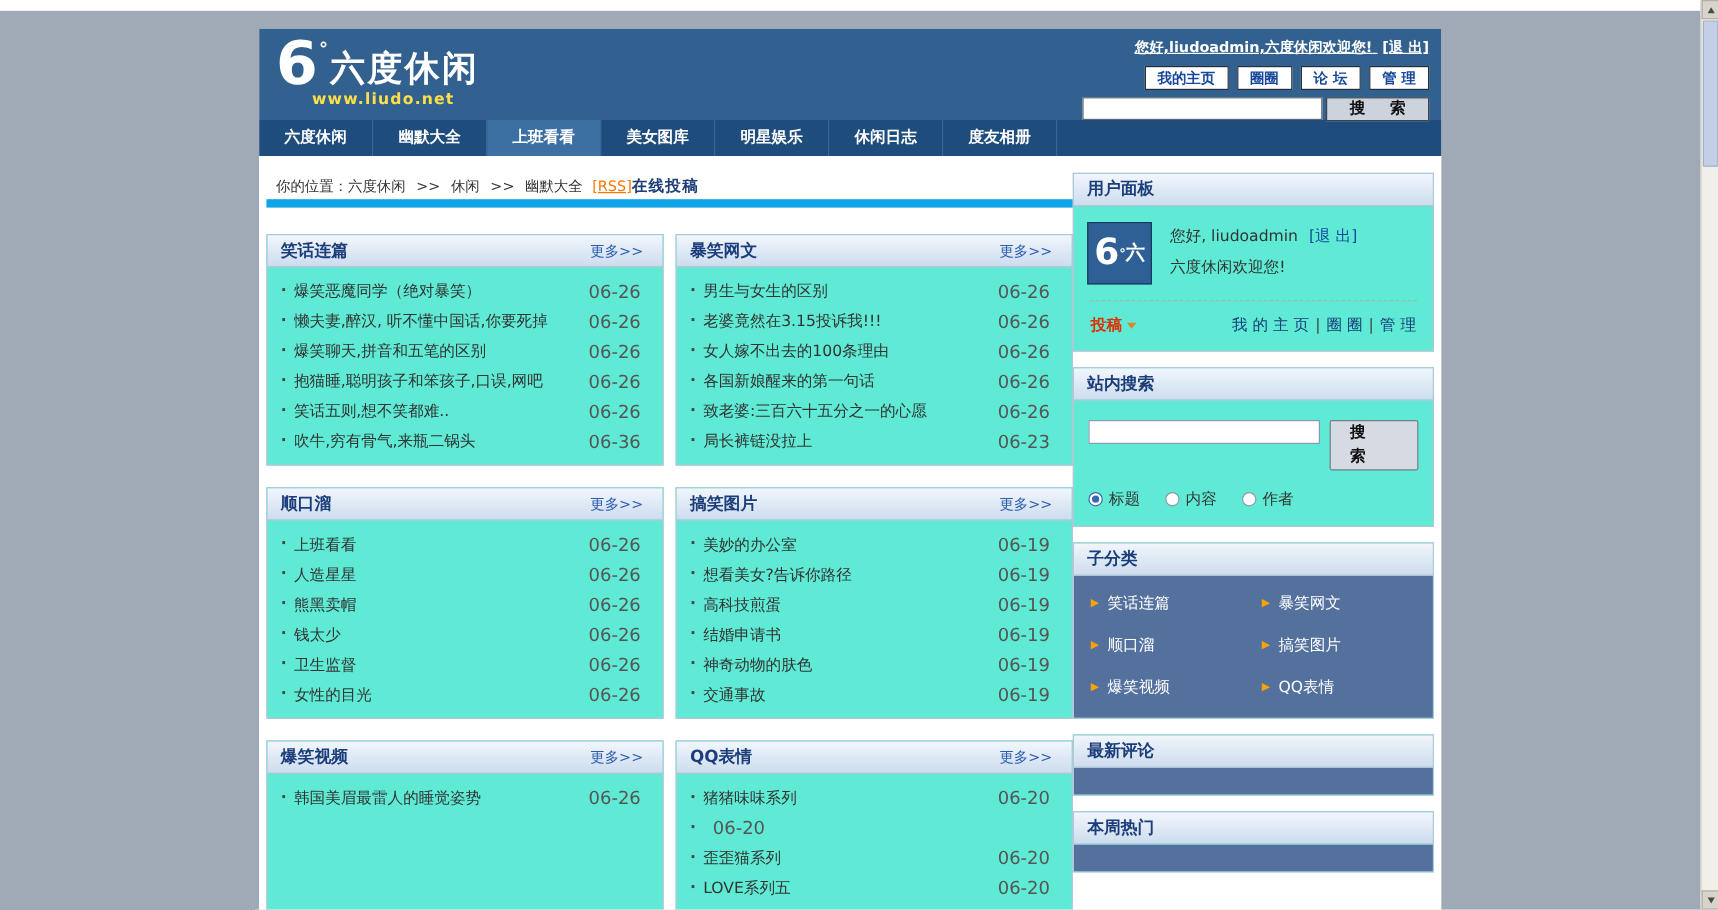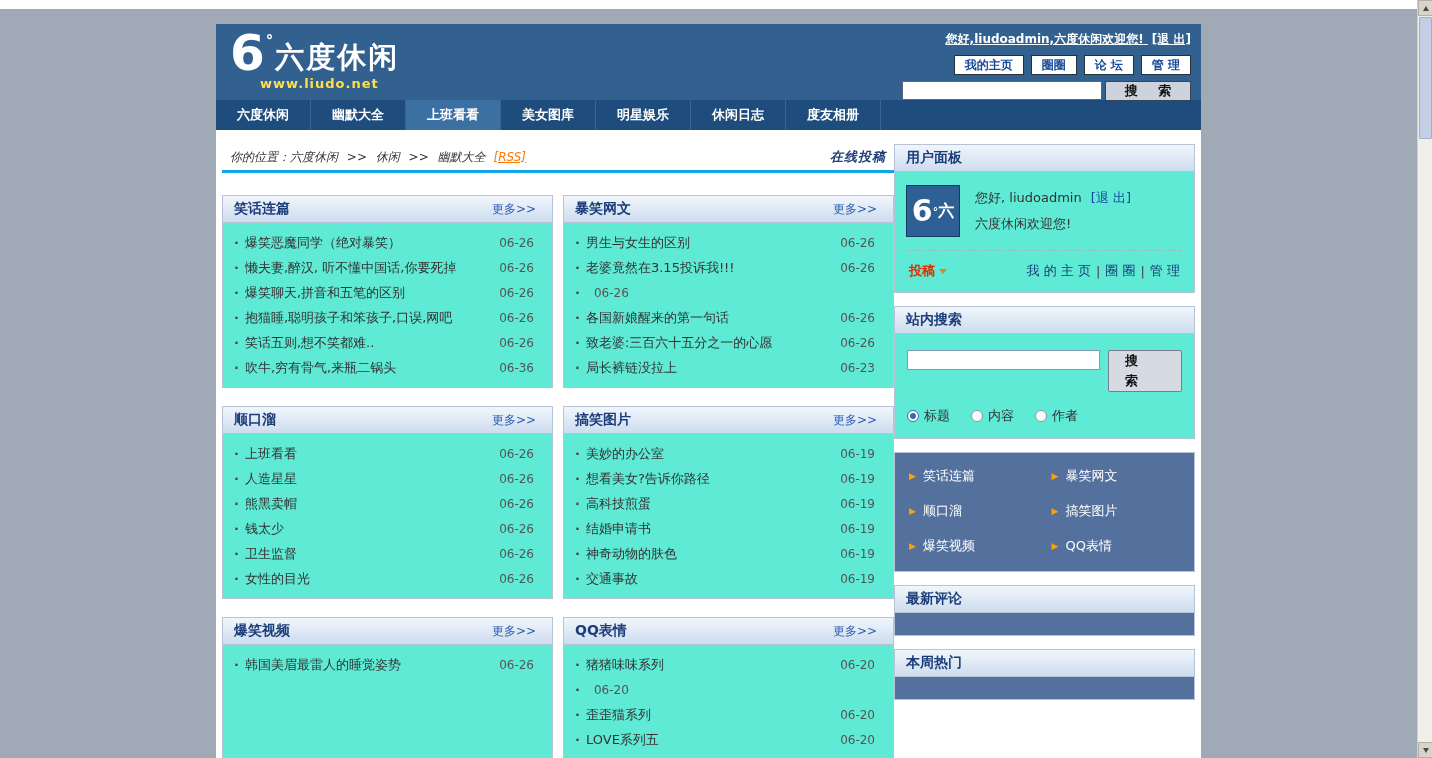--- a/index.html
+++ b/index.html
@@ -35,41 +35,41 @@
 
   
   .nav { height:30px; background:#1e4c7c; display:flex; }
   .nav-item { line-height:30px; padding:0 21px; color:#fff; font-size:13px; font-weight:bold;
               text-decoration:none; border-right:1px solid #3a6694; white-space:nowrap; }
   .nav-item.active { background:#3c6fa2; }
 
   
   .content { padding:14px 6px 0; display:flex; justify-content:space-between; background:#fff; }
   .main-area { width:672px; }
-  .breadcrumb { height:29px; border-bottom:3px solid #0ea5e9; display:flex; align-items:center;
-                justify-content:space-between; font-size:12px; color:#333; padding:0 8px;font-style:italic; }
+  .breadcrumb { height:29px; border-bottom:7px solid #0ea5e9; display:flex; align-items:center;
+                font-size:12px; color:#333; padding:0 8px; }
   .crumb-left { display:flex; align-items:center; }
   .crumb-parts a { color:#333; text-decoration:none; }
   .crumb-parts .sep { margin:0 5px; color:#333; }
   .crumb-rss { color:#ff7700; margin-left:8px; }
   .online-submit { font-weight:bold; color:#1d3e77; text-decoration:none; font-size:13px; letter-spacing:1px; }
   .columns { display:flex; margin-top:22px; gap:10px; }
   .col { width:331px; display:flex; flex-direction:column; gap:18px; }
 
   
   .box { border:1px solid #b6c4d8; background:#5eead4; }
   .box-head { height:27px; display:flex; align-items:center; justify-content:space-between;
               padding:0 16px 0 11px; background:linear-gradient(#f1f6fc,#cddcee); border-bottom:1px solid #b6c4d8; }
   .box-title { color:#1b3d7a; font-weight:bold; font-size:14px; }
   .more { color:#2b5cae; font-size:12px; text-decoration:none; }
   .item-list { list-style:none; padding:7px 18px 7px 8px; }
   .item-list li { display:flex; align-items:center; height:25px; font-size:13px; }
   .dot { color:#444; margin:0 6px 0 3px; font-weight:bold; }
   .item-link { flex:1; color:#333; text-decoration:none; overflow:hidden; white-space:nowrap; }
-  .date { color:#555; font-size:12px; margin-left:8px; }
+  .date { color:#555; font-size:15px; margin-left:8px; }
   .tall .item-list { min-height:142px; }
 
   
   .sidebar { width:301px; display:flex; flex-direction:column; }
   .sidebar .box { margin-bottom:13px; }
   .up-body { padding:13px 11px 12px; }
   .up-top { display:flex; align-items:center; }
   .mini-logo { width:54px; height:52px; background:#2e5f95; border:1px solid #16395e; color:#fff;
                display:flex; align-items:center; justify-content:center; font-weight:bold; flex-shrink:0; cursor:pointer; }
   .mini-6 { font-size:30px; line-height:30px; }
@@ -337,20 +337,21 @@
                   </li>
 
                   <li>
                     <span class="dot">·</span>
                     <a href="#" class="item-link">老婆竟然在3.15投诉我!!!</a>
                     <span class="date">06-26</span>
                   </li>
 
                   <li>
                     <span class="dot">·</span>
+                    <a href="#" class="item-link">女人嫁不出去的100条理由</a>
                     <span class="date">06-26</span>
                   </li>
 
                   <li>
                     <span class="dot">·</span>
                     <a href="#" class="item-link">各国新娘醒来的第一句话</a>
                     <span class="date">06-26</span>
                   </li>
 
                   <li>
@@ -510,20 +511,23 @@
 
                 <span class="radio-item">
                   <span class="radio"></span>
                   <span>作者</span>
                 </span>
               </div>
           </div>
         </div>
 
         <div class="box">
+          <div class="box-head">
+            <span class="box-title">子分类</span>
+          </div>
           <div class="subcat-body">
 
               <span class="subcat">
                 <span class="arrow">▶</span>
                 <a href="#">笑话连篇</a>
               </span>
 
               <span class="subcat">
                 <span class="arrow">▶</span>
                 <a href="#">暴笑网文</a>

